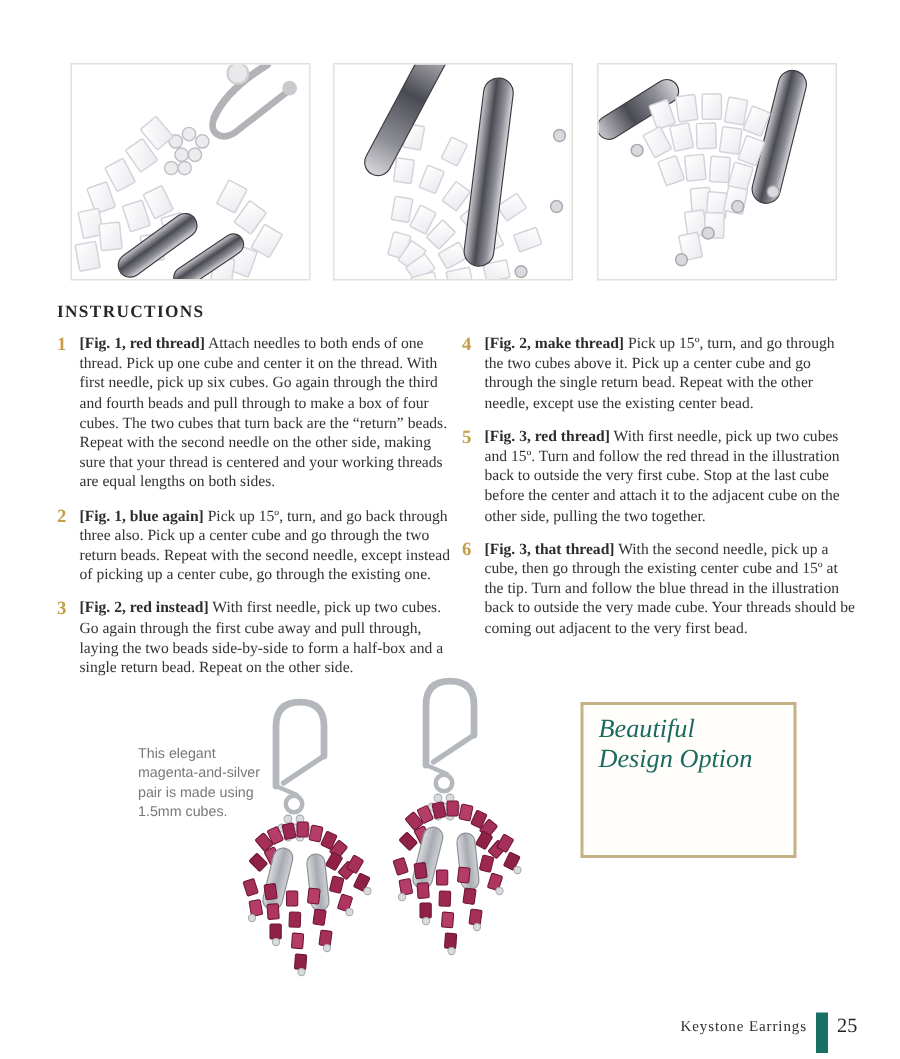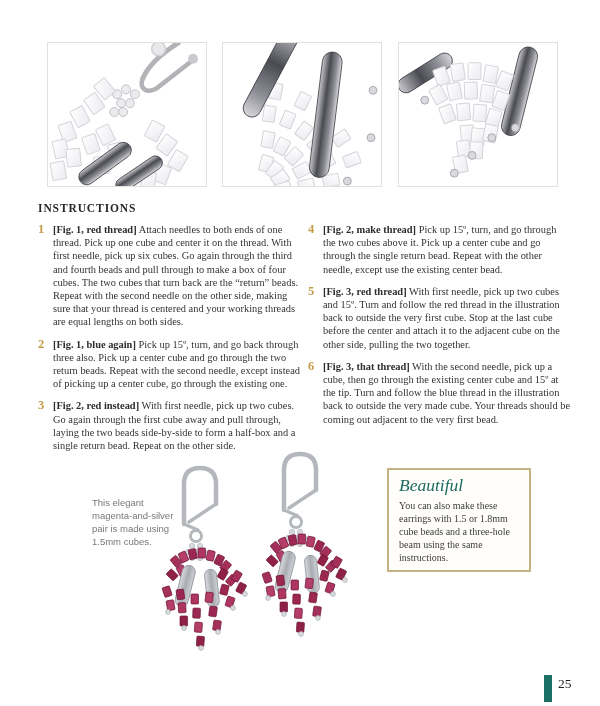--- a/index.html
+++ b/index.html
@@ -299,20 +299,20 @@
               <circle cx="87" cy="130" r="2.4"></circle>
           </g>
         </g>
       </defs>
       <use href="#earr" transform="translate(8,26)"></use>
       <use href="#earr" transform="translate(108,12)"></use>
     </svg>
   </div>
 
   <div class="design-box">
-    <p class="design-title"><span>Beautiful</span><br></p>
-    <p class="design-body">You can also make these earrings with 1.5 or 1.8mm cube beads and a three-hole beam using the same instructions.</p>
-  </div>
-
+    <p class="design-title"><span>Beautiful</span><br><span>Design Option</span></p>
+  </div>
+
+  <div class="footer-title">Keystone Earrings</div>
   <div class="footer-bar"></div>
   <div class="footer-page">25</div>
 
 </div>
 
 </body></html>

